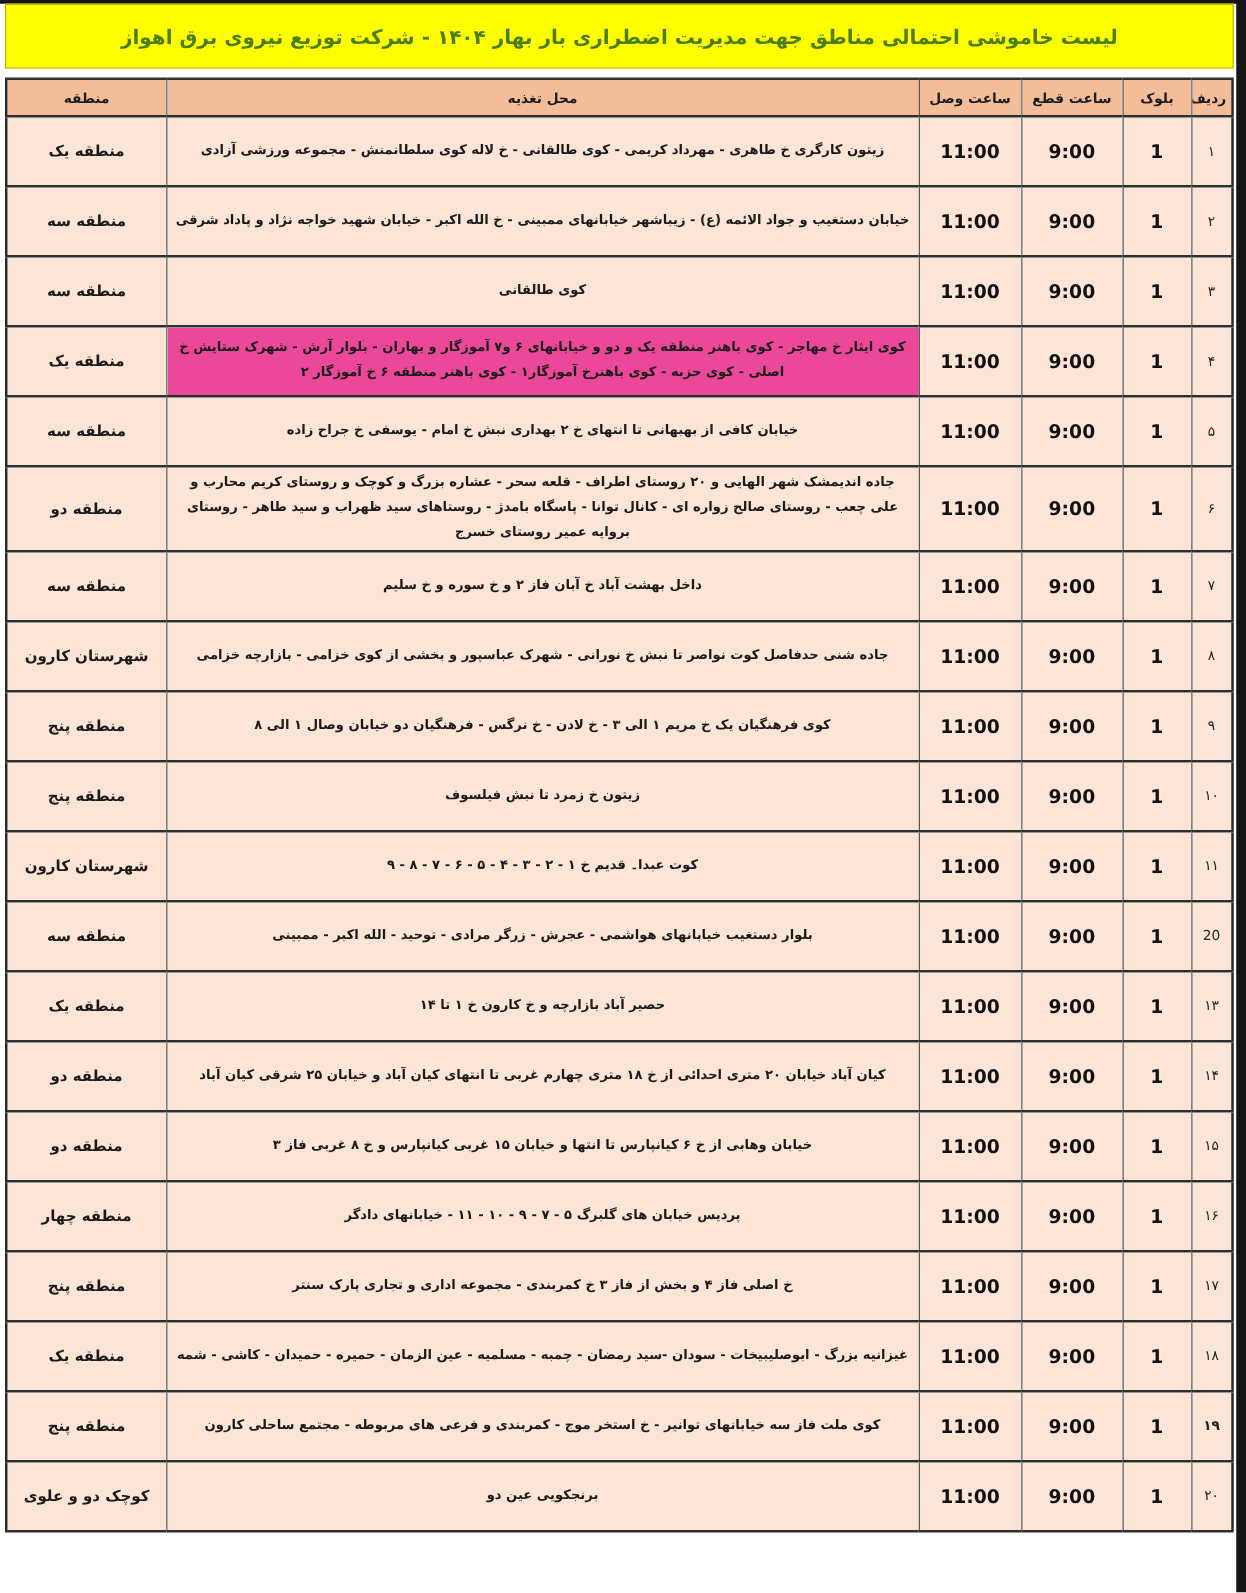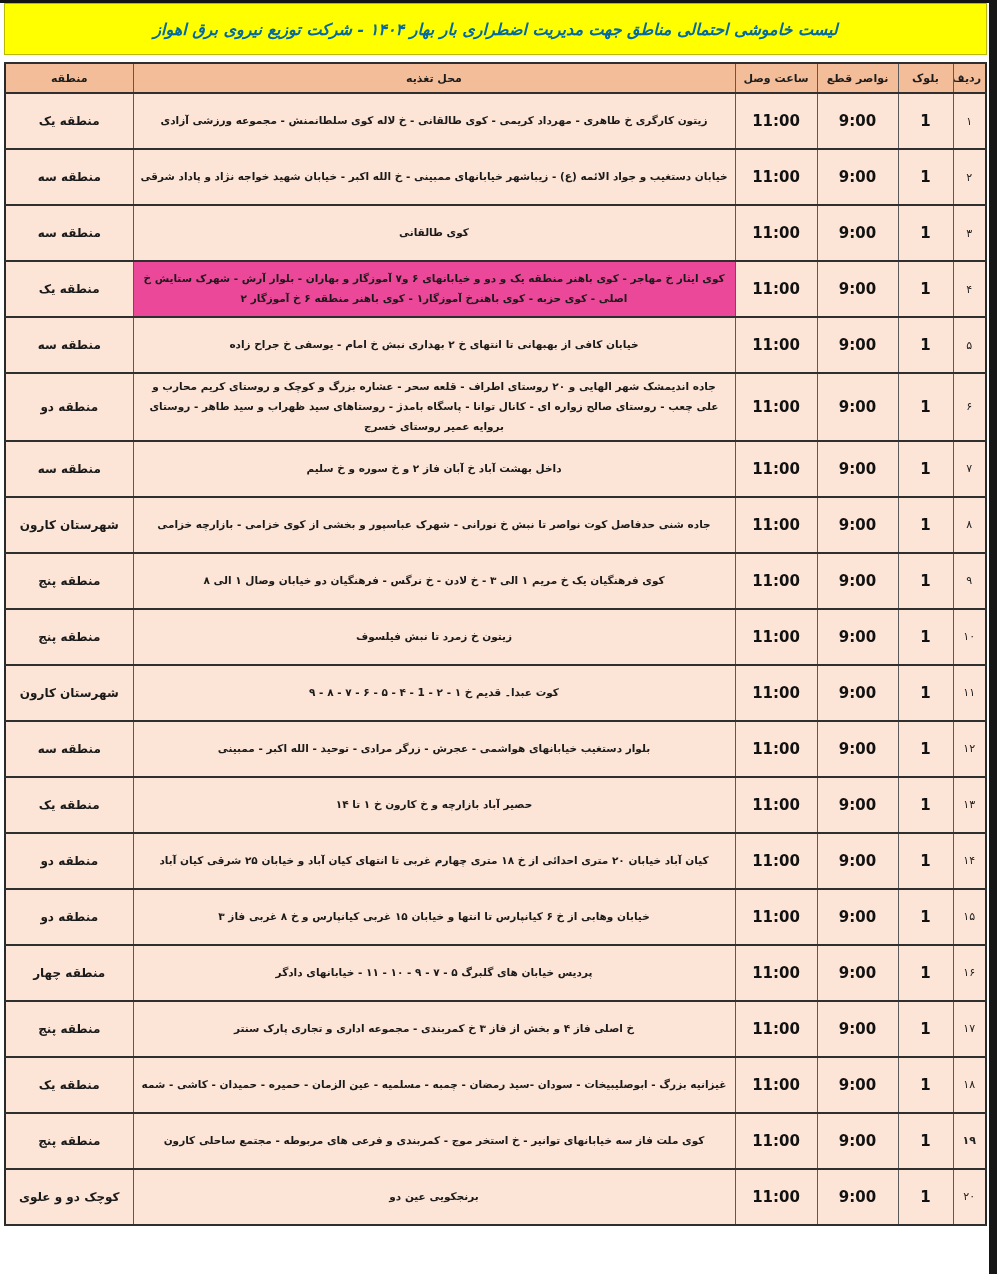--- a/index.html
+++ b/index.html
@@ -23,22 +23,22 @@
     position: absolute; top: 3px; left: 4px; right: 10px;
   }
 
   .title-band {
     min-height: 52px;
     display: flex; align-items: center; justify-content: center;
     border: 1px solid #b9b900;
     padding: 6px 20px;
   }
   .title-band .title-text {
-    font-size: 16px; font-weight: bold; color: #0369a1;
-    text-align: center; direction: rtl; font-style: italic;
+    font-size: 16px; font-weight: bold; color: #4d7c0f;
+    text-align: center; direction: rtl;
   }
 
   .band-gap { height: 5px; background: #ffffff; }
 
   .date-band {
     min-height: 29px;
     display: flex; align-items: center; justify-content: center;
   }
   .date-band .date-text {
     font-size: 21px; font-weight: bold; color: #111111;
@@ -108,21 +108,21 @@
       <col class="col-block">
       <col class="col-cut">
       <col class="col-restore">
       <col class="col-loc">
       <col class="col-region">
     </colgroup>
     <thead>
       <tr id="header-row" style="background: rgb(243, 189, 153);">
         <th>ردیف</th>
         <th>بلوک</th>
-        <th>نواصر قطع</th>
+        <th>ساعت قطع</th>
         <th>ساعت وصل</th>
         <th>محل تغذیه</th>
         <th>منطقه</th>
       </tr>
     </thead>
     <tbody id="rows-body">
   <tr class="data-row">
     <td class="c-rowno" style="background: rgb(252, 228, 214);">۱</td>
     <td class="c-block" style="background: rgb(252, 228, 214);">1</td>
     <td class="c-cut" style="background: rgb(252, 228, 214);">9:00</td>
@@ -210,26 +210,26 @@
     <td class="c-restore" style="background: rgb(252, 228, 214);">11:00</td>
     <td class="c-loc" style="background: rgb(252, 228, 214);">زیتون خ زمرد تا نبش فیلسوف</td>
     <td class="c-region" style="background: rgb(252, 228, 214);">منطقه پنج</td>
   </tr>
 
   <tr class="data-row">
     <td class="c-rowno" style="background: rgb(252, 228, 214);">۱۱</td>
     <td class="c-block" style="background: rgb(252, 228, 214);">1</td>
     <td class="c-cut" style="background: rgb(252, 228, 214);">9:00</td>
     <td class="c-restore" style="background: rgb(252, 228, 214);">11:00</td>
-    <td class="c-loc" style="background: rgb(252, 228, 214);">کوت عبدا۔ قدیم خ ۱ - ۲ - 1 - ۴ - ۵ - ۶ - ۷ - ۸ - ۹</td>
+    <td class="c-loc" style="background: rgb(252, 228, 214);">کوت عبدا۔ قدیم خ ۱ - ۲ - ۳ - ۴ - ۵ - ۶ - ۷ - ۸ - ۹</td>
     <td class="c-region" style="background: rgb(252, 228, 214);">شهرستان کارون</td>
   </tr>
 
   <tr class="data-row">
-    <td class="c-rowno" style="background: rgb(252, 228, 214);">۱۲</td>
+    <td class="c-rowno" style="background: rgb(252, 228, 214);">20</td>
     <td class="c-block" style="background: rgb(252, 228, 214);">1</td>
     <td class="c-cut" style="background: rgb(252, 228, 214);">9:00</td>
     <td class="c-restore" style="background: rgb(252, 228, 214);">11:00</td>
     <td class="c-loc" style="background: rgb(252, 228, 214);">بلوار دستغیب خیابانهای هواشمی - عجرش - زرگر مرادی - توحید - الله اکبر - ممبینی</td>
     <td class="c-region" style="background: rgb(252, 228, 214);">منطقه سه</td>
   </tr>
 
   <tr class="data-row">
     <td class="c-rowno" style="background: rgb(252, 228, 214);">۱۳</td>
     <td class="c-block" style="background: rgb(252, 228, 214);">1</td>

